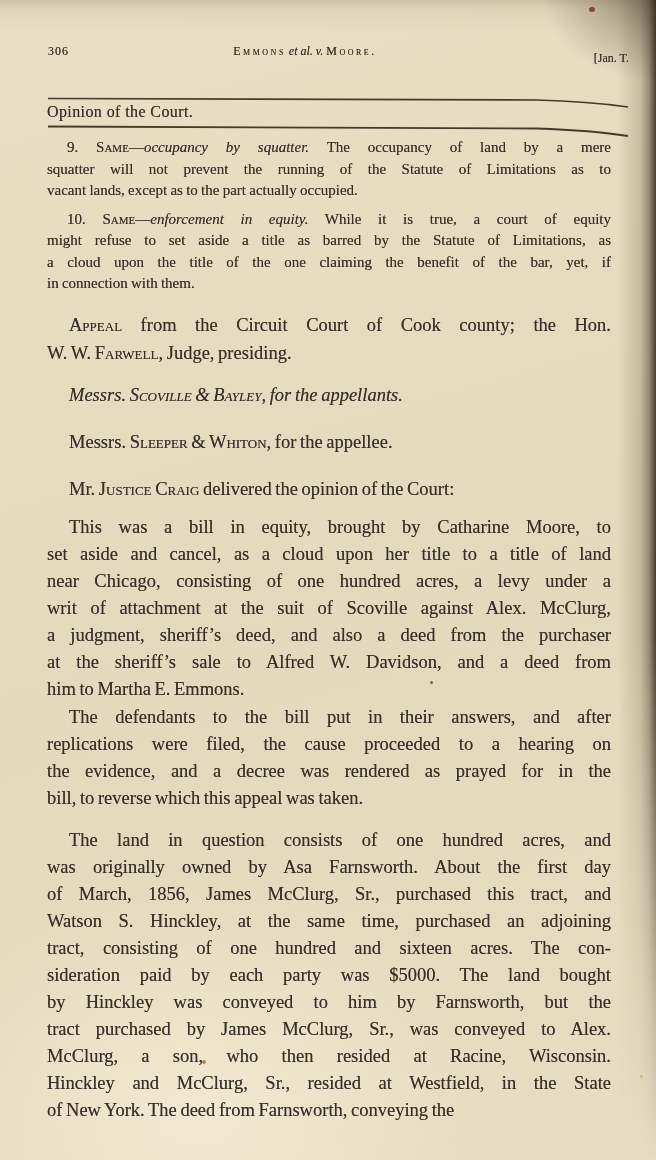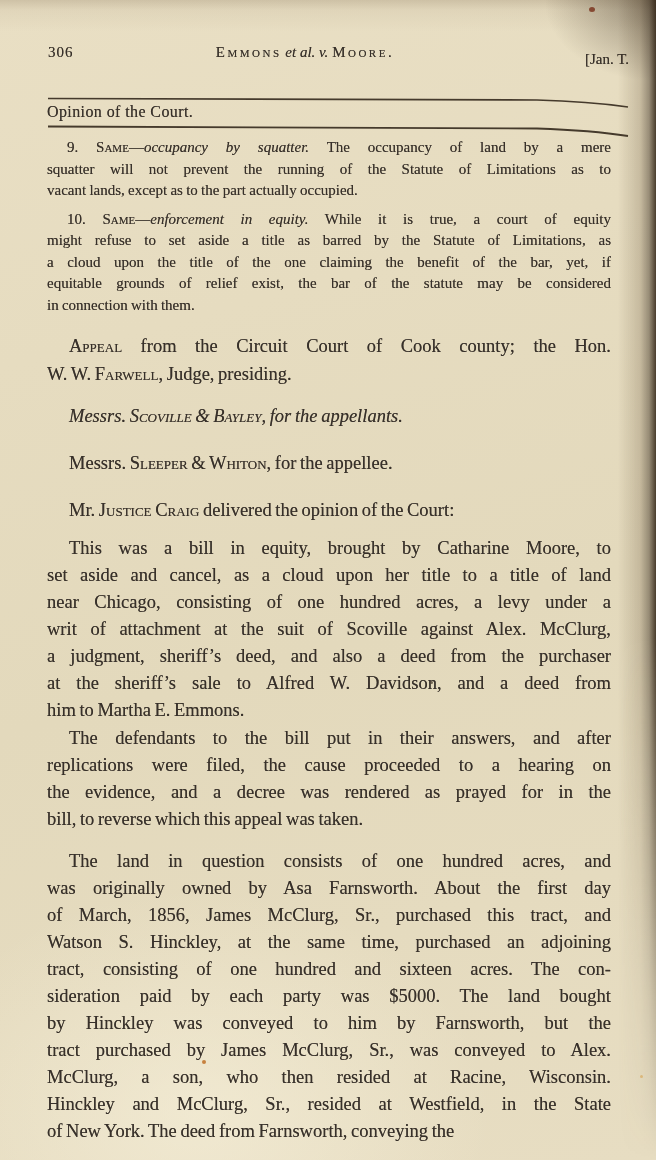--- a/index.html
+++ b/index.html
@@ -24,21 +24,21 @@
     background:linear-gradient(to left, rgba(45,32,19,0.85) 0px, rgba(45,32,19,0.42) 7px, rgba(92,72,47,0.22) 16px, rgba(92,72,47,0) 38px);
     -webkit-mask-image:linear-gradient(to bottom,#000 0%,#000 55%,rgba(0,0,0,0.25) 86%,transparent 100%);
     mask-image:linear-gradient(to bottom,#000 0%,#000 55%,rgba(0,0,0,0.25) 86%,transparent 100%);
   }
   .corner-tr{
     position:absolute;top:0;right:0;width:110px;height:80px;pointer-events:none;
     background:radial-gradient(at 100% 0%, rgba(50,36,22,0.45), transparent 72%);
   }
   .content{position:absolute;left:47px;top:0;width:564px;}
   
-  .header-row{position:relative;margin-top:44px;height:24px;font-size:15px;}
+  .header-row{position:relative;margin-top:44px;height:24px;font-size:12px;}
   .page-num{position:absolute;left:1px;top:0;letter-spacing:1px;}
   .case-title{position:absolute;left:50%;top:0;transform:translateX(calc(-50% - 24px));white-space:nowrap;}
   .case-title .seg-sc{letter-spacing:2.5px;}
   .term{position:absolute;right:-18px;top:7px;white-space:nowrap;}
   
   .rule{display:block;margin-right:-18px;}
   .rule1{margin-top:28px;}
   .running-head{margin-top:-8px;text-align:left;font-size:16px;line-height:20px;letter-spacing:0.4px;}
   .rule2{margin-top:2px;}
   
@@ -92,21 +92,20 @@
     <div id="blocks">
         <div class="block headnote hn9">
           <div class="line first"><span>9. </span><span class="seg-sc">Same</span><span>—</span><span class="seg-it">occupancy by squatter.</span><span> The occupancy of land by a mere</span></div>
           <div class="line"><span>squatter will not prevent the running of the Statute of Limitations as to</span></div>
           <div class="line last"><span>vacant lands, except as to the part actually occupied.</span></div>
         </div>
         <div class="block headnote hn10">
           <div class="line first"><span>10. </span><span class="seg-sc">Same</span><span>—</span><span class="seg-it">enforcement in equity.</span><span> While it is true, a court of equity</span></div>
           <div class="line"><span>might refuse to set aside a title as barred by the Statute of Limitations, as</span></div>
           <div class="line"><span>a cloud upon the title of the one claiming the benefit of the bar, yet, if</span></div>
-          <div class="line"><span>equitable grounds of relief exist, the bar of the statute may be considered</span></div>
           <div class="line last"><span>in connection with them.</span></div>
         </div>
         <div class="block paragraph appeal">
           <div class="line first"><span class="seg-sc">Appeal</span><span> from the Circuit Court of Cook county; the Hon.</span></div>
           <div class="line last"><span>W. W. </span><span class="seg-sc">Farwell</span><span>, Judge, presiding.</span></div>
         </div>
         <div class="block paragraph counsel1">
           <div class="line first last"><span>Messrs. </span><span class="seg-sc">Scoville &amp; Bayley</span><span>, for the appellants.</span></div>
         </div>
         <div class="block paragraph counsel2">

